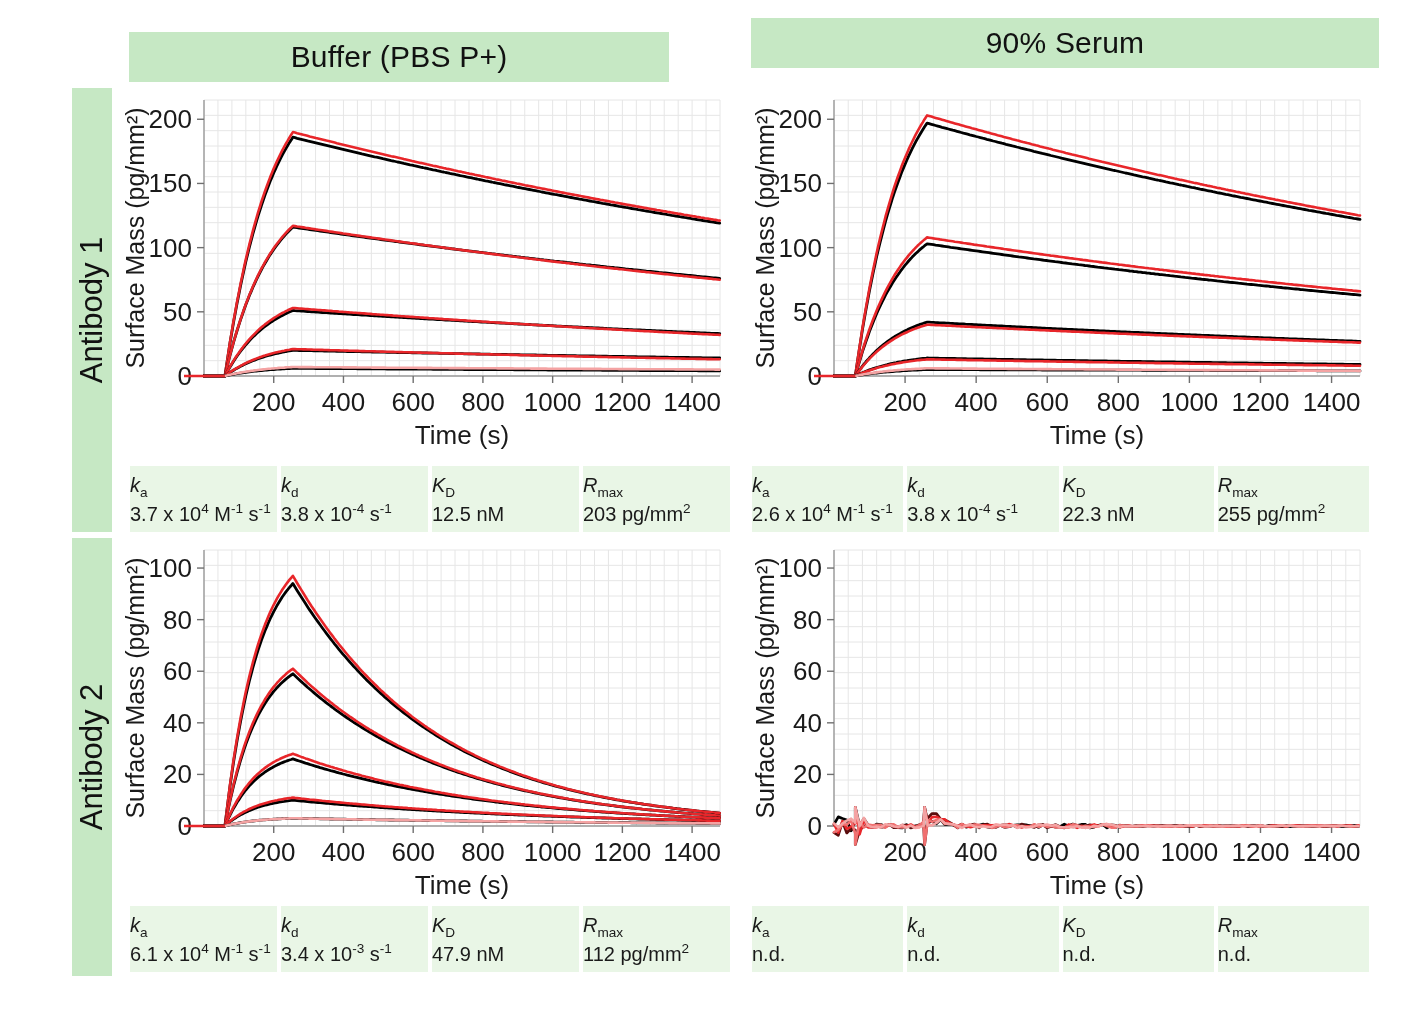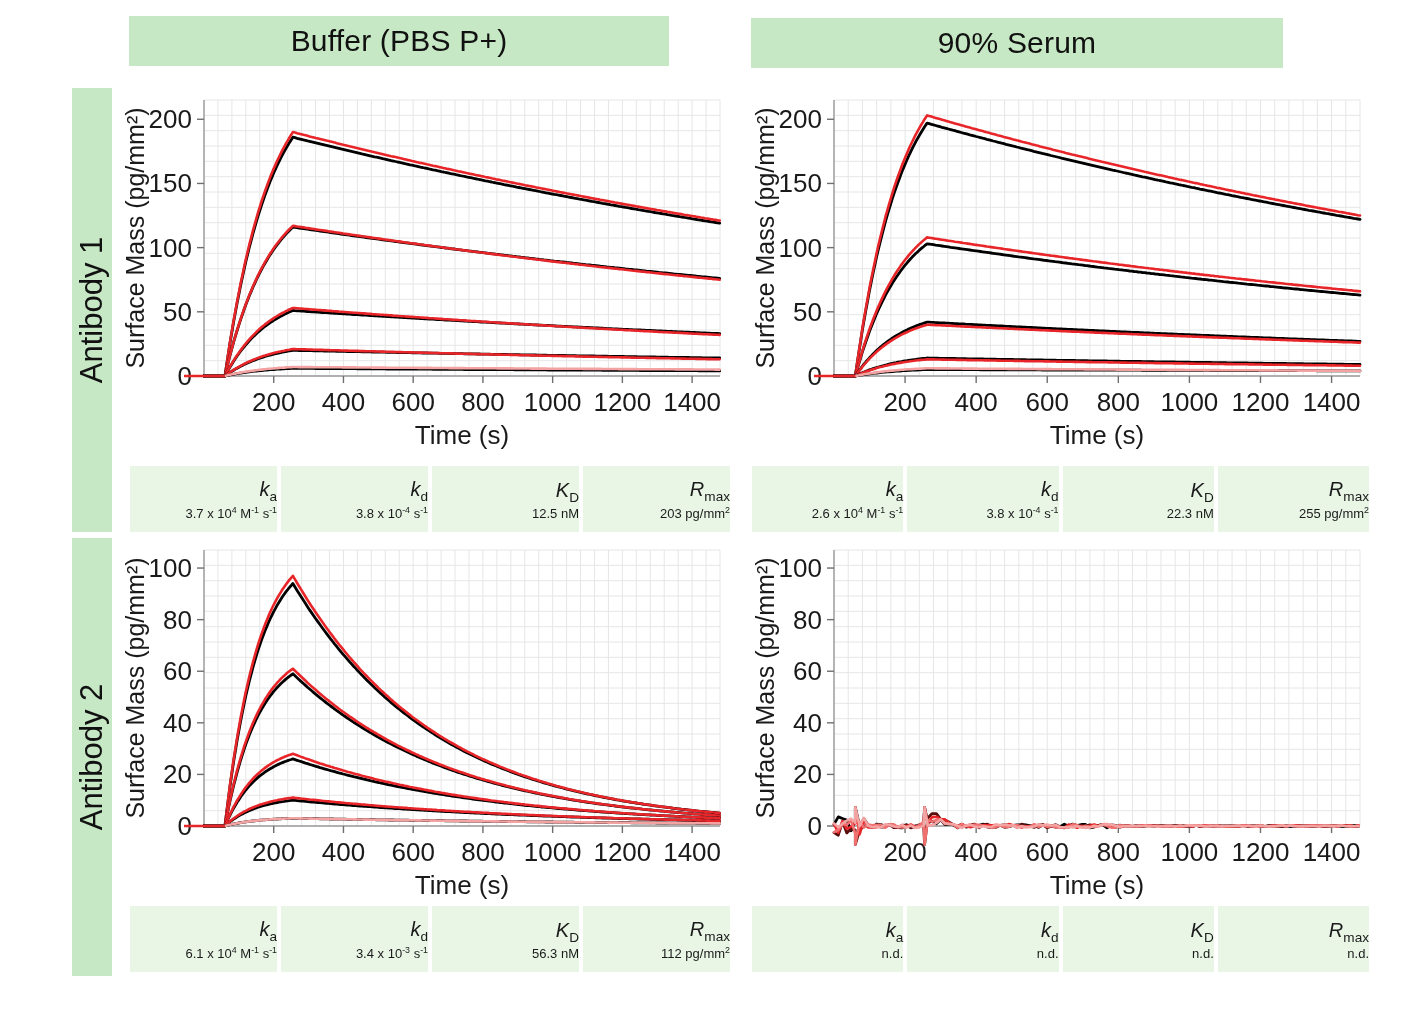--- a/index.html
+++ b/index.html
@@ -9,22 +9,22 @@
     overflow:hidden;position:relative;
   }
   .figure{position:absolute;inset:0;}
 
   
   .col-header{
     position:absolute;height:50px;background:#c6e8c4;
     display:flex;align-items:center;justify-content:center;
     font-size:30px;color:#111;letter-spacing:.2px;
   }
-  #col-header-buffer{left:129px;top:16px;width:540px;}
-  #col-header-serum{left:751px;top:18px;width:532px;}
+  #col-header-buffer{left:129px;top:32px;width:540px;}
+  #col-header-serum{left:751px;top:18px;width:628px;}
 
   
   .row-header{
     position:absolute;width:40px;background:#c6e8c4;
     display:flex;align-items:center;justify-content:center;
   }
   .row-header span{
     transform:rotate(-90deg);white-space:nowrap;
     font-size:31px;color:#111;
   }
@@ -40,26 +40,26 @@
   .panel svg{display:block;width:100%;height:100%;}
 
   
   .param-table{position:absolute;display:flex;gap:4px;height:66px;}
   #table-ab1-buffer{left:130px;top:466px;width:600px;}
   #table-ab1-serum {left:752px;top:466px;width:617px;}
   #table-ab2-buffer{left:130px;top:906px;width:600px;}
   #table-ab2-serum {left:752px;top:906px;width:617px;}
   .param-cell{
     flex:1;background:#e9f6e6;
-    display:flex;flex-direction:column;align-items:flex-end;justify-content:center;
+    display:flex;flex-direction:column;align-items:flex-start;justify-content:center;
     padding-top:2px;
   }
   .param-name{font-size:20px;line-height:1.12;}
   .param-name i{font-style:italic;}
-  .param-value{font-size:13px;line-height:1.2;margin-top:1px;}
+  .param-value{font-size:20px;line-height:1.2;margin-top:1px;}
   sub{font-size:.68em;}
   sup{font-size:.68em;}
 </style>
 </head>
 <body>
 
 <div class="figure">
 
   <div class="col-header" id="col-header-buffer">Buffer (PBS P+)</div>
   <div class="col-header" id="col-header-serum">90% Serum</div>
@@ -554,21 +554,21 @@
       <div class="param-cell">
         <div class="param-name"><i>k</i><sub>a</sub></div>
         <div class="param-value">6.1 x 10<sup>4</sup> M<sup>-1</sup> s<sup>-1</sup></div>
       </div>
       <div class="param-cell">
         <div class="param-name"><i>k</i><sub>d</sub></div>
         <div class="param-value">3.4 x 10<sup>-3</sup> s<sup>-1</sup></div>
       </div>
       <div class="param-cell">
         <div class="param-name"><i>K</i><sub>D</sub></div>
-        <div class="param-value">56.3 nM</div>
+        <div class="param-value">47.9 nM</div>
       </div>
       <div class="param-cell">
         <div class="param-name"><i>R</i><sub>max</sub></div>
         <div class="param-value">112 pg/mm<sup>2</sup></div>
       </div>
     </div>
   <div class="param-table" id="table-ab2-serum">
       <div class="param-cell">
         <div class="param-name"><i>k</i><sub>a</sub></div>
         <div class="param-value">n.d.</div>

